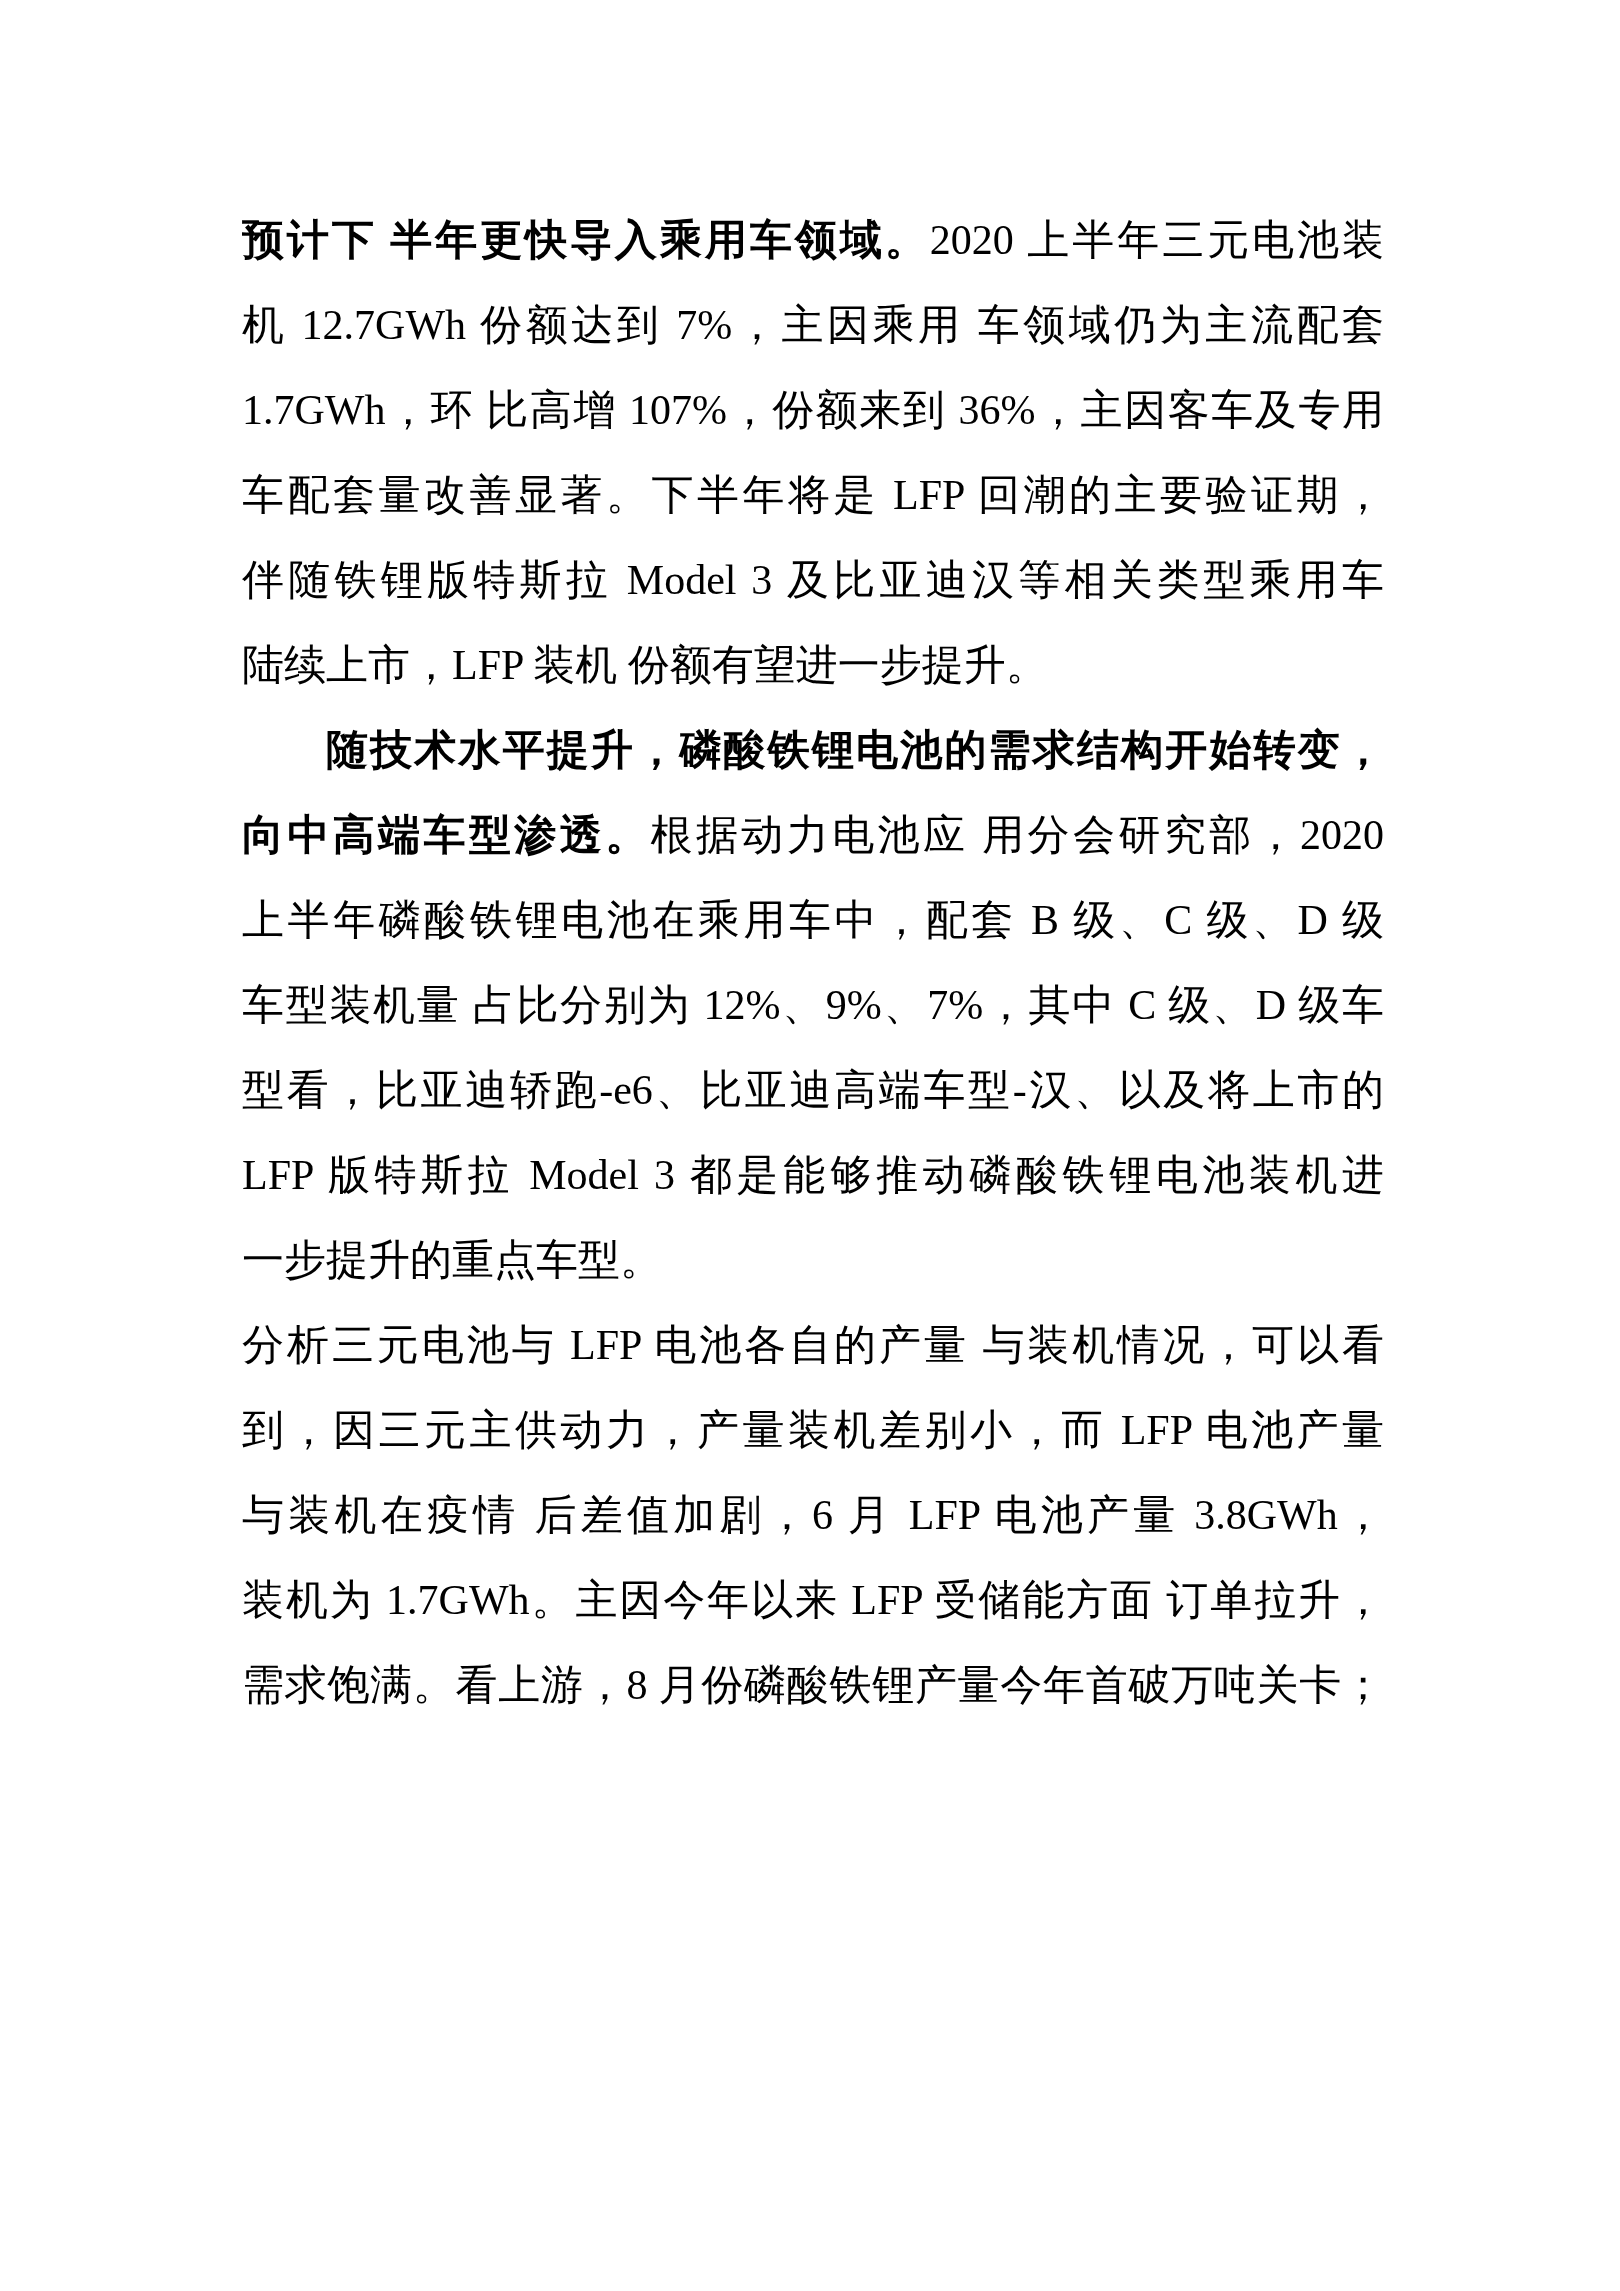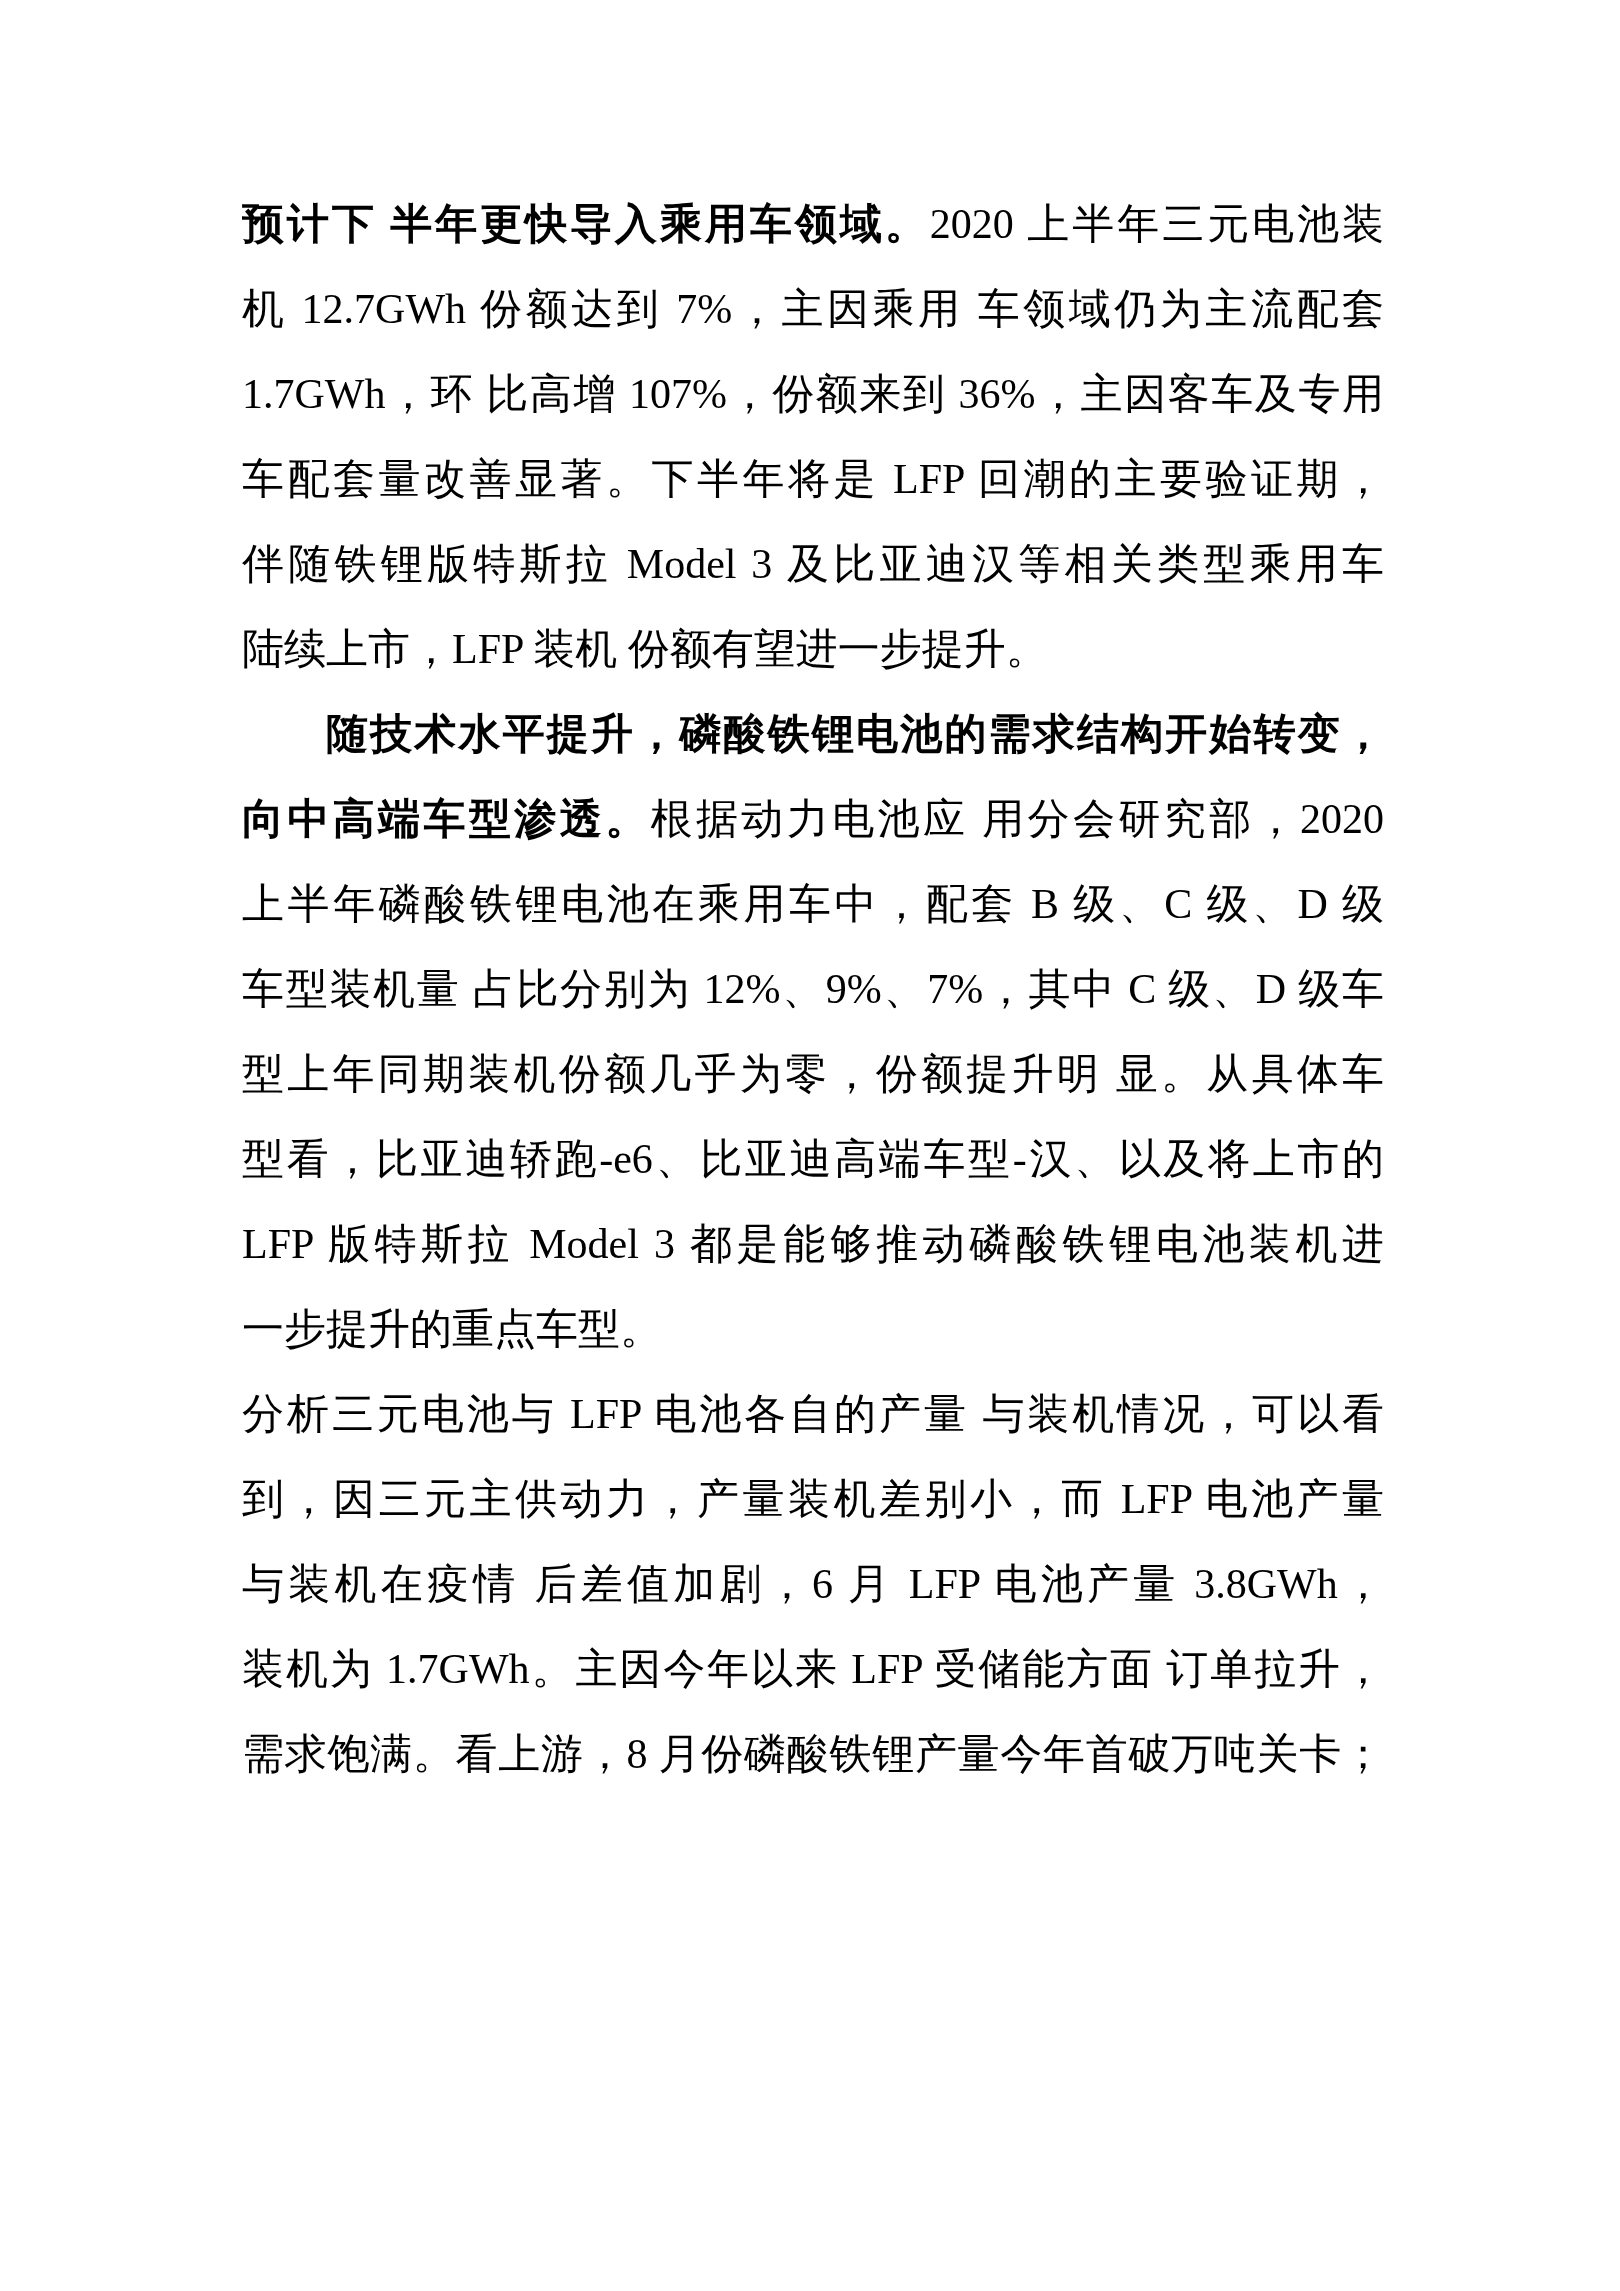--- a/index.html
+++ b/index.html
@@ -12,21 +12,21 @@
     width: 1620px;
     height: 2292px;
     background: #ffffff;
     overflow: hidden;
     font-family: "Liberation Serif", "DejaVu Serif", serif;
     color: #000000;
   }
   .text-block {
     position: absolute;
     left: 242px;
-    top: 182px;
+    top: 198px;
     width: 1142px;
   }
   .para { margin: 0; padding: 0; }
   .line {
     font-size: 42px;
     line-height: 85px;
     height: 85px;
     text-align: justify;
     text-align-last: justify;
     white-space: normal;
@@ -50,21 +50,20 @@
       <div class="line"><span>车配套量改善显著。下半年将是 LFP 回潮的主要验证期，</span></div>
       <div class="line"><span>伴随铁锂版特斯拉 Model 3 及比亚迪汉等相关类型乘用车</span></div>
       <div class="line para-end"><span>陆续上市，LFP 装机 份额有望进一步提升。</span></div>
     </div>
 
     <div class="para">
       <div class="line indent"><span class="b">随技术水平提升，磷酸铁锂电池的需求结构开始转变，</span></div>
       <div class="line"><span class="b">向中高端车型渗透。</span><span>根据动力电池应 用分会研究部，2020</span></div>
       <div class="line"><span>上半年磷酸铁锂电池在乘用车中，配套 B 级、C 级、D 级</span></div>
       <div class="line"><span>车型装机量 占比分别为 12%、9%、7%，其中 C 级、D 级车</span></div>
-      <div class="line"><span>型上年同期装机份额几乎为零，份额提升明 显。从具体车</span></div>
       <div class="line"><span>型看，比亚迪轿跑-e6、比亚迪高端车型-汉、以及将上市的</span></div>
       <div class="line"><span>LFP 版特斯拉 Model 3 都是能够推动磷酸铁锂电池装机进</span></div>
       <div class="line para-end"><span>一步提升的重点车型。</span></div>
     </div>
 
     <div class="para">
       <div class="line"><span>分析三元电池与 LFP 电池各自的产量 与装机情况，可以看</span></div>
       <div class="line"><span>到，因三元主供动力，产量装机差别小，而 LFP 电池产量</span></div>
       <div class="line"><span>与装机在疫情 后差值加剧，6 月 LFP 电池产量 3.8GWh，</span></div>
       <div class="line"><span>装机为 1.7GWh。主因今年以来 LFP 受储能方面 订单拉升，</span></div>

